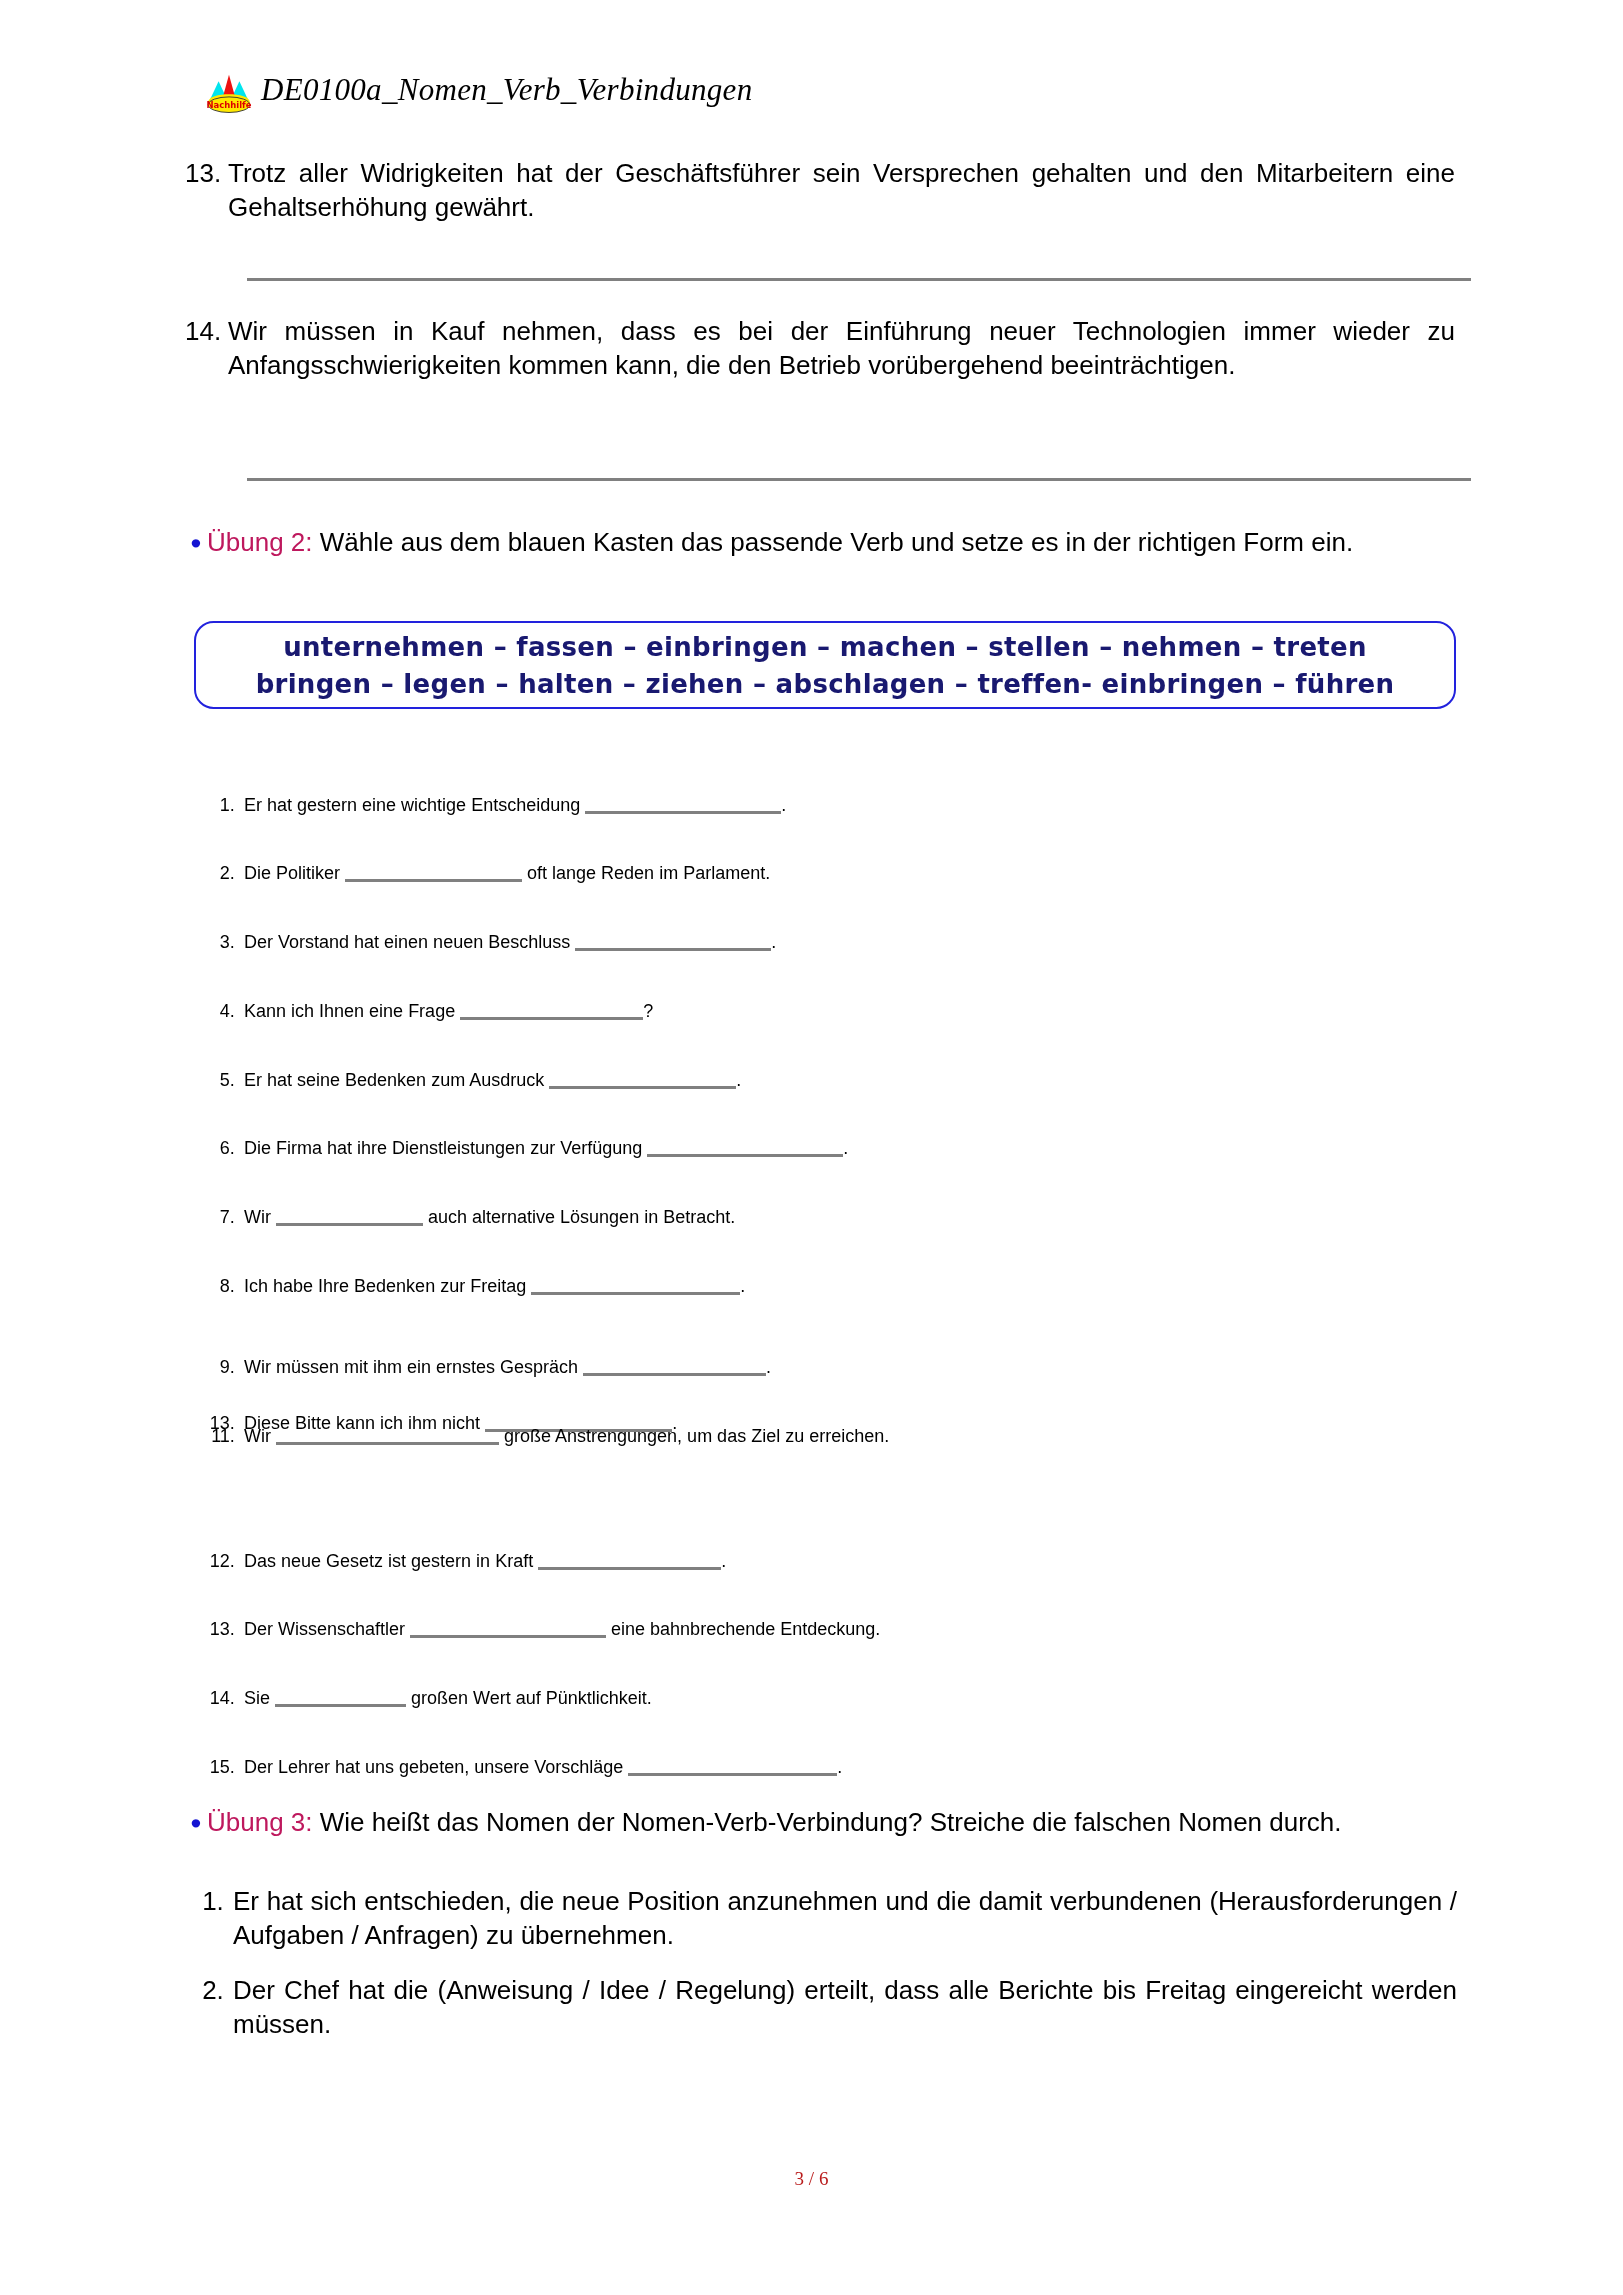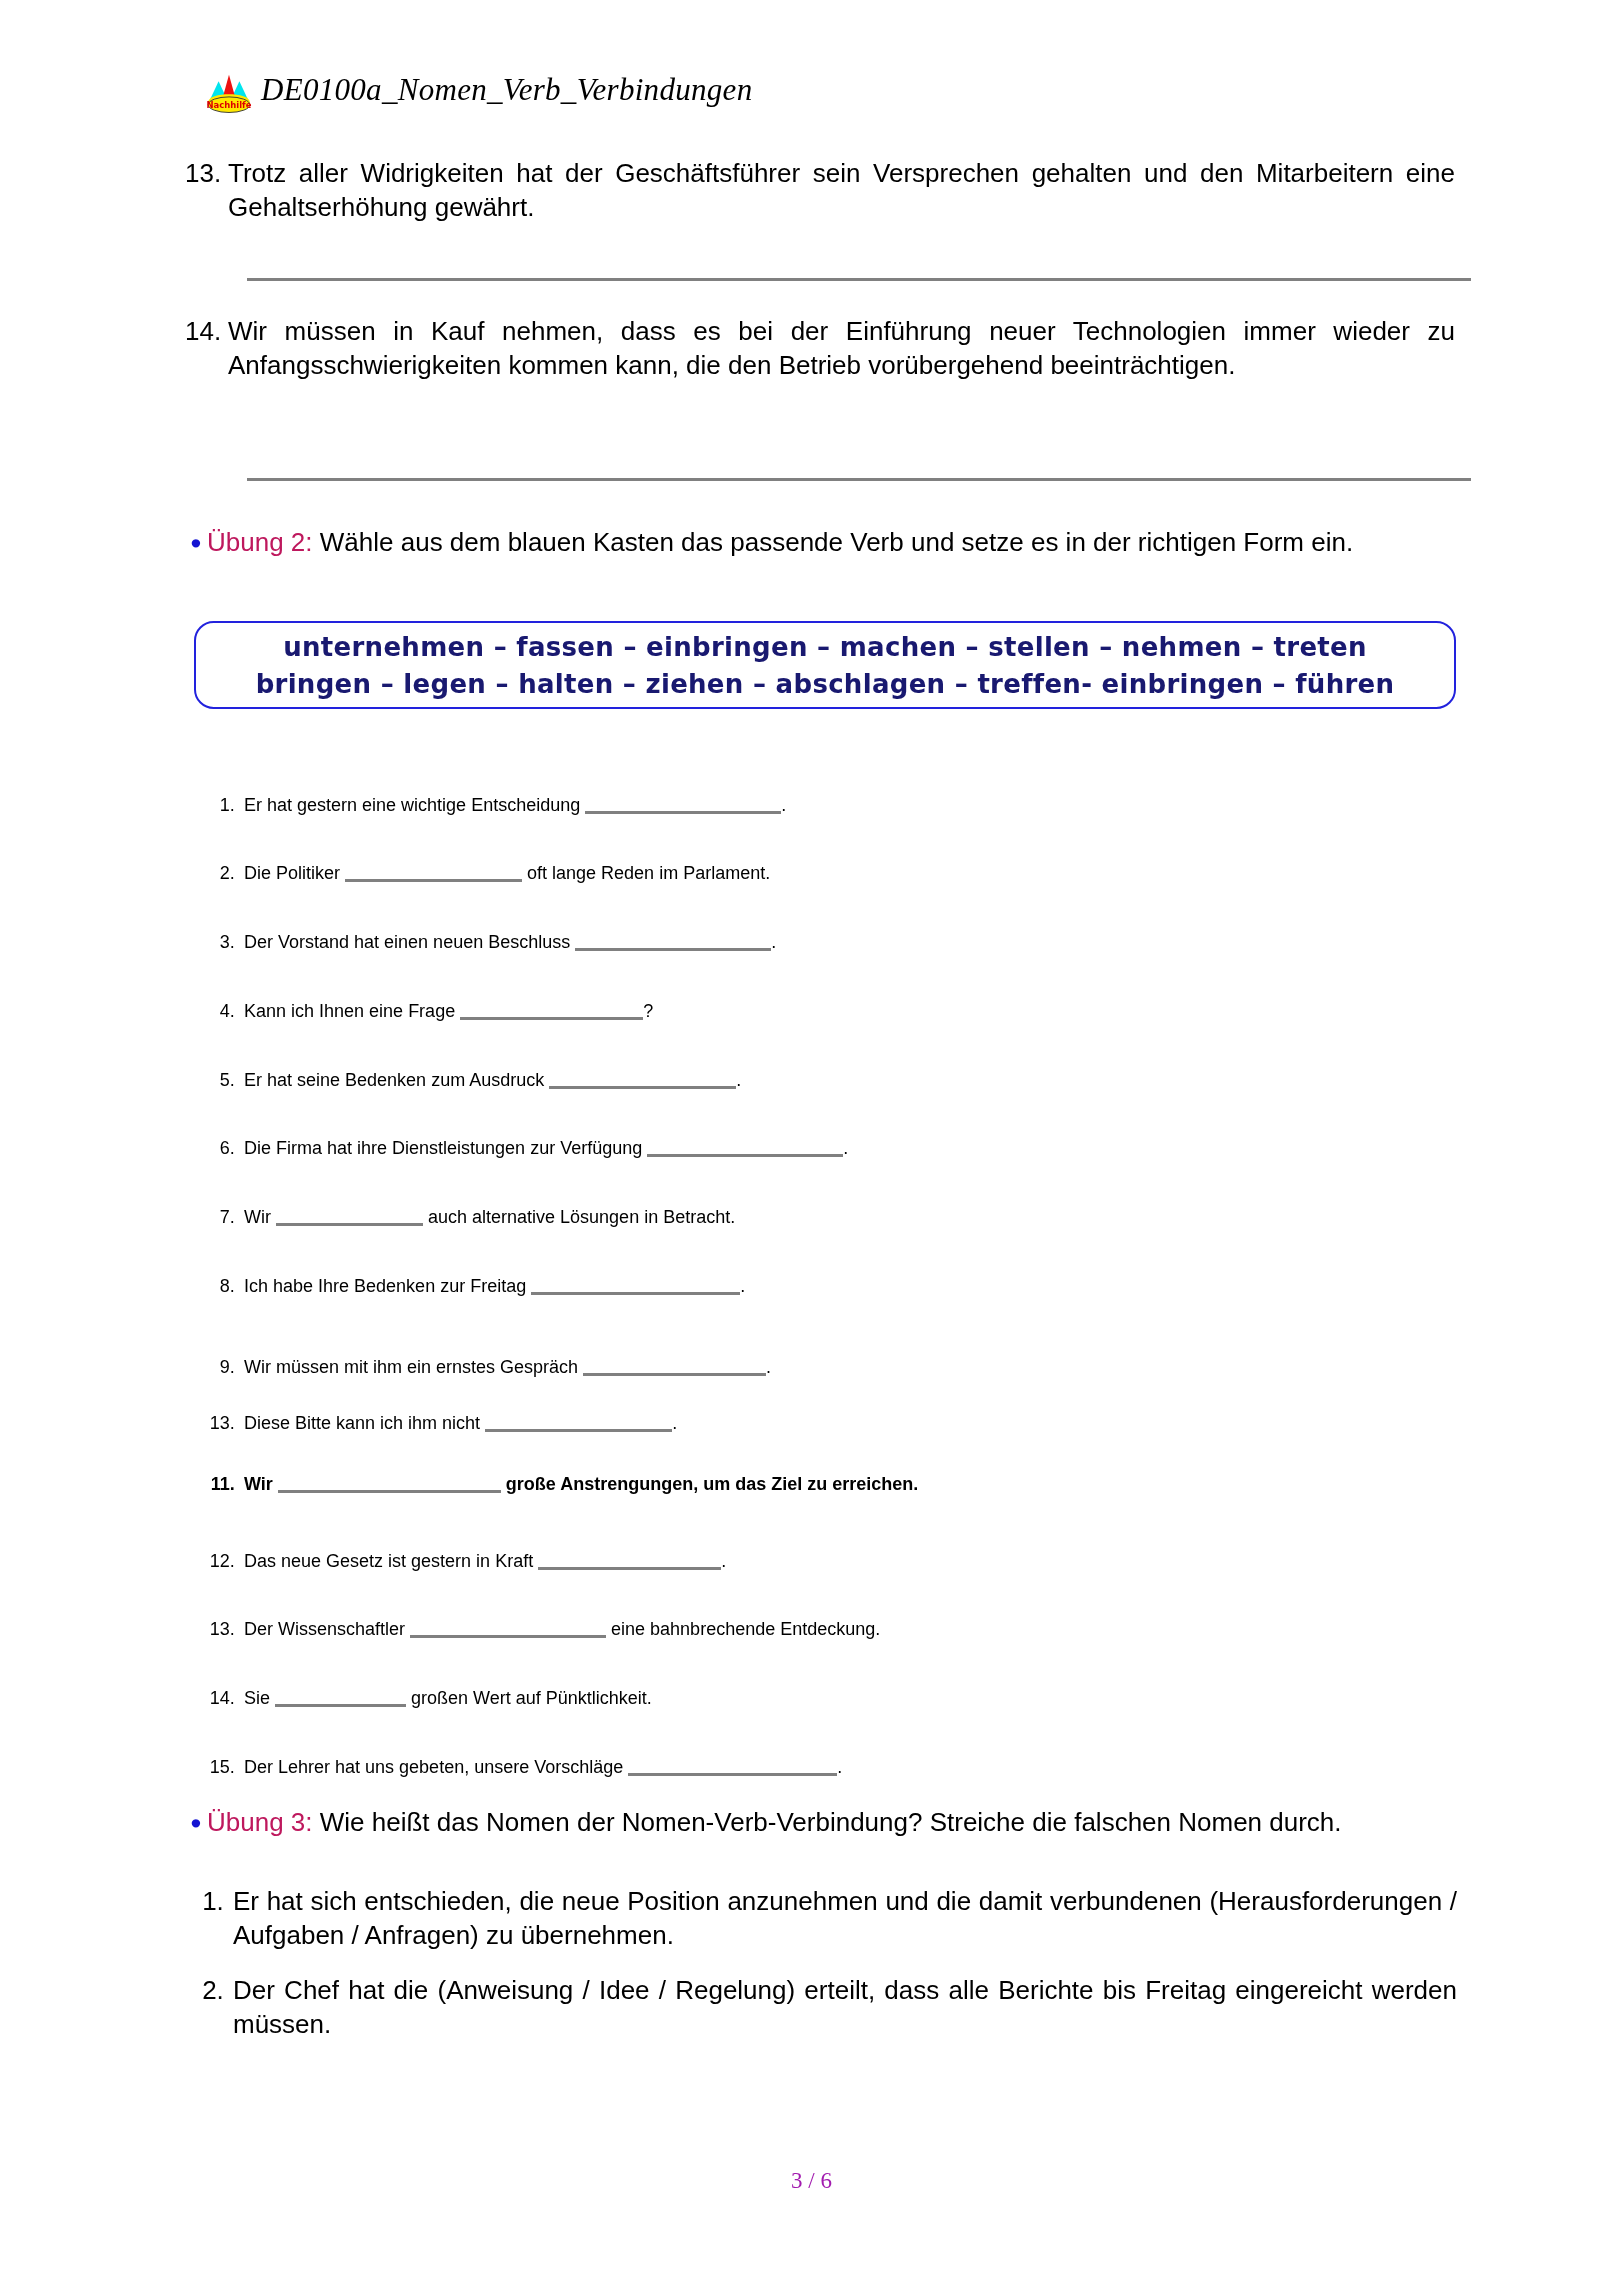--- a/index.html
+++ b/index.html
@@ -139,22 +139,22 @@
   }
 
   
   .footer {
     position: absolute;
     left: 0;
     top: 2168px;
     width: 1623px;
     text-align: center;
     font-family: "Liberation Serif", serif;
-    font-size: 23px;
-    color: #a21caf;
+    font-size: 19px;
+    color: #b91c1c;
   }
 </style>
 </head>
 <body>
 
 <div class="page">
 
   <div class="header">
     <div class="logo">
       <svg width="52" height="42" viewBox="0 0 80 64" xmlns="http://www.w3.org/2000/svg">
@@ -223,21 +223,21 @@
   </div>
 
   <div class="fill-row" style="top:1339px;margin-top:12px;">
     <span class="rnum">9.</span><span>Wir müssen mit ihm ein ernstes Gespräch </span><span class="blank" style="width:183px;"></span><span>.</span>
   </div>
 
   <div class="fill-row" style="top:1407px;">
     <span class="rnum">13.</span><span>Diese Bitte kann ich ihm nicht </span><span class="blank" style="width:187px;"></span><span>.</span>
   </div>
 
-  <div class="fill-row" style="top:1468px;font-weight:bold;">
+  <div class="fill-row" style="top:1420px;">
     <span class="rnum">11.</span><span>Wir </span><span class="blank" style="width:223px;"></span><span> große Anstrengungen, um das Ziel zu erreichen.</span>
   </div>
 
   <div class="fill-row" style="top:1545px;">
     <span class="rnum">12.</span><span>Das neue Gesetz ist gestern in Kraft </span><span class="blank" style="width:183px;"></span><span>.</span>
   </div>
 
   <div class="fill-row" style="top:1613px;">
     <span class="rnum">13.</span><span>Der Wissenschaftler </span><span class="blank" style="width:196px;"></span><span> eine bahnbrechende Entdeckung.</span>
   </div>

